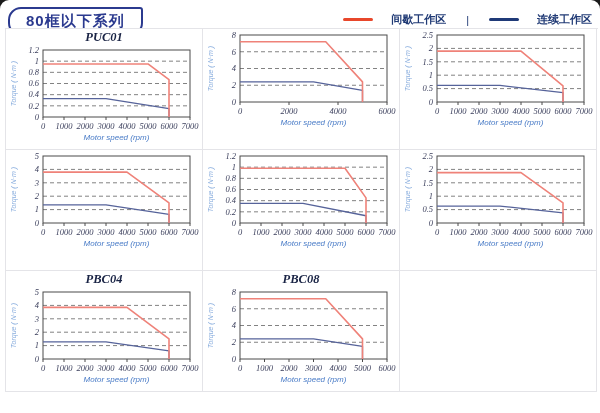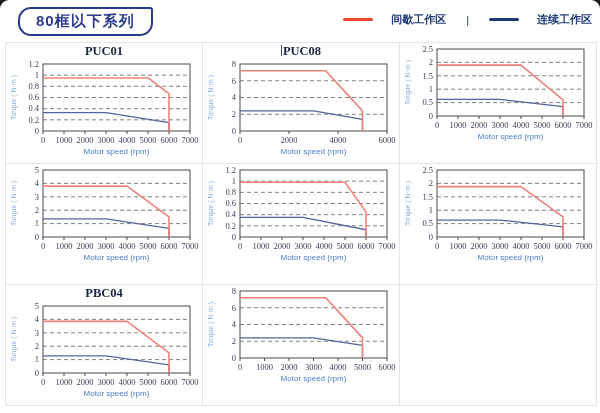--- a/index.html
+++ b/index.html
@@ -1,33 +1,33 @@
 <!DOCTYPE html>
 <html><head>
 <meta charset="utf-8">
 <style>
   html,body{margin:0;padding:0;background:#1b1b1b;}
   .page{position:absolute;inset:0;width:600px;height:413px;background:#ffffff;
         border-radius:9px 9px 0 0;overflow:hidden;
         font-family:"Liberation Sans",sans-serif;}
   
   .header{position:absolute;left:0;top:0;right:0;height:40px;}
-  .title-pill{position:absolute;left:18px;top:7px;height:25px;padding:0 16px;
+  .title-pill{position:absolute;left:8px;top:7px;height:25px;padding:0 16px;
         border:2px solid #2b3a8f;border-radius:13px 3px 13px 13px;
         display:flex;align-items:center;background:#fff;}
   .title-pill span{font-size:15px;font-weight:bold;color:#2b3a8f;letter-spacing:1px;}
   .legend{position:absolute;right:8px;top:12px;display:flex;align-items:center;gap:18px;}
   .legend .swatch{width:30px;height:3px;border-radius:2px;}
   .legend .lab{font-size:11px;font-weight:bold;color:#203a75;}
   .legend .sep{font-size:11px;color:#203a75;margin:0 2px;}
   
-  .grid{position:absolute;left:5px;top:42px;width:592px;
+  .grid{position:absolute;left:5px;top:28px;width:592px;
         display:grid;grid-template-columns:197px 197px 197px;
         grid-template-rows:121px 121px 121px;
-        border-top:1px solid #e4e4e8;border-left:1px solid #e4e4e8;}
+        border-top:1px solid #e4e4e8;border-left:1px solid #e4e4e8;font-style:italic;}
   .cell{border-right:1px solid #e4e4e8;border-bottom:1px solid #e4e4e8;
         overflow:hidden;background:#fff;}
   .chart{width:195px;margin:1px auto 0 auto;}
   .chart .ctitle{height:15px;line-height:15px;text-align:center;
         font-family:"Liberation Serif",serif;font-weight:bold;font-size:12.5px;
         color:#1a2445;}
   .chart .cursor{display:inline-block;width:1px;height:11px;background:#444;
         vertical-align:-1px;margin-right:1px;}
   .chart svg{display:block;}
 </style>
@@ -85,21 +85,20 @@
             <text x="32" y="7.8" text-anchor="end" font-size="8.5" fill="#3b3f5c" font-family="Liberation Serif,serif">1.2</text>
             <polyline points="36,53.575 99,53.575 162,63.625 162,72" fill="none" stroke="#56639a" stroke-width="1.3" stroke-linejoin="round"></polyline>
             <polyline points="36,18.958333333333336 141,18.958333333333336 162,34.59166666666666 162,72" fill="none" stroke="#ef8279" stroke-width="1.6" stroke-linejoin="round"></polyline>
             <text x="109.5" y="95" text-anchor="middle" font-size="8" fill="#4a7cc7" font-family="Liberation Sans,sans-serif">Motor speed (rpm)</text>
             <text transform="translate(9,38.5) rotate(-90)" text-anchor="middle" font-size="7" fill="#8aaede" font-family="Liberation Sans,sans-serif">Torque ( N·m )</text>
           </svg>
         </div>
       </div>
     <div class="cell">
         <div class="chart">
-          <div class="ctitle"><span class="cursor"></span>PUC08</div>
           <svg width="195" height="101" viewBox="0 0 195 101">
             <line x1="36" y1="55.25" x2="183" y2="55.25" stroke="#828282" stroke-width="1" stroke-dasharray="4,3"></line>
             <line x1="36" y1="38.5" x2="183" y2="38.5" stroke="#828282" stroke-width="1" stroke-dasharray="4,3"></line>
             <line x1="36" y1="21.75" x2="183" y2="21.75" stroke="#828282" stroke-width="1" stroke-dasharray="4,3"></line>
             <rect x="36" y="5" width="147" height="67" fill="none" stroke="#4a4a4a" stroke-width="1"></rect>
             <line x1="36" y1="72" x2="36" y2="75" stroke="#4a4a4a" stroke-width="1"></line>
             <text x="36" y="84" text-anchor="middle" font-size="8.5" fill="#3b3f5c" font-family="Liberation Serif,serif">0</text>
             <line x1="85" y1="72" x2="85" y2="75" stroke="#4a4a4a" stroke-width="1"></line>
             <text x="85" y="84" text-anchor="middle" font-size="8.5" fill="#3b3f5c" font-family="Liberation Serif,serif">2000</text>
             <line x1="134" y1="72" x2="134" y2="75" stroke="#4a4a4a" stroke-width="1"></line>
@@ -301,20 +300,21 @@
             <text x="32" y="7.8" text-anchor="end" font-size="8.5" fill="#3b3f5c" font-family="Liberation Serif,serif">5</text>
             <polyline points="36,54.848 99,54.848 162,63.96 162,72" fill="none" stroke="#56639a" stroke-width="1.3" stroke-linejoin="round"></polyline>
             <polyline points="36,20.410000000000004 120,20.410000000000004 162,51.9 162,72" fill="none" stroke="#ef8279" stroke-width="1.6" stroke-linejoin="round"></polyline>
             <text x="109.5" y="95" text-anchor="middle" font-size="8" fill="#4a7cc7" font-family="Liberation Sans,sans-serif">Motor speed (rpm)</text>
             <text transform="translate(9,38.5) rotate(-90)" text-anchor="middle" font-size="7" fill="#8aaede" font-family="Liberation Sans,sans-serif">Torque ( N·m )</text>
           </svg>
         </div>
       </div>
     <div class="cell">
         <div class="chart">
+          <div class="ctitle">PBC08</div>
           <svg width="195" height="101" viewBox="0 0 195 101">
             <line x1="36" y1="55.25" x2="183" y2="55.25" stroke="#828282" stroke-width="1" stroke-dasharray="4,3"></line>
             <line x1="36" y1="38.5" x2="183" y2="38.5" stroke="#828282" stroke-width="1" stroke-dasharray="4,3"></line>
             <line x1="36" y1="21.75" x2="183" y2="21.75" stroke="#828282" stroke-width="1" stroke-dasharray="4,3"></line>
             <rect x="36" y="5" width="147" height="67" fill="none" stroke="#4a4a4a" stroke-width="1"></rect>
             <line x1="36" y1="72" x2="36" y2="75" stroke="#4a4a4a" stroke-width="1"></line>
             <text x="36" y="84" text-anchor="middle" font-size="8.5" fill="#3b3f5c" font-family="Liberation Serif,serif">0</text>
             <line x1="60.5" y1="72" x2="60.5" y2="75" stroke="#4a4a4a" stroke-width="1"></line>
             <text x="60.5" y="84" text-anchor="middle" font-size="8.5" fill="#3b3f5c" font-family="Liberation Serif,serif">1000</text>
             <line x1="85" y1="72" x2="85" y2="75" stroke="#4a4a4a" stroke-width="1"></line>

